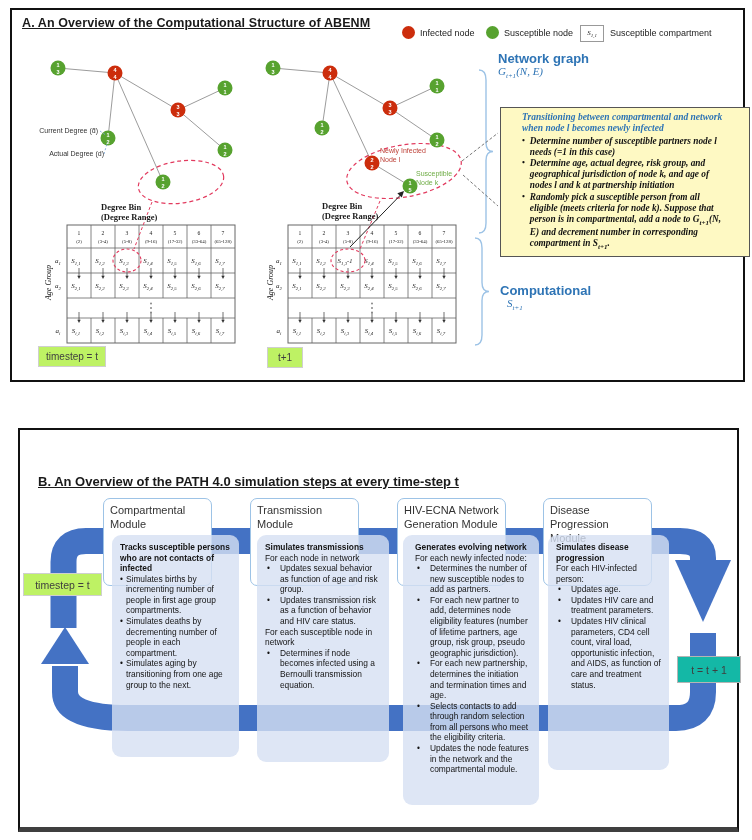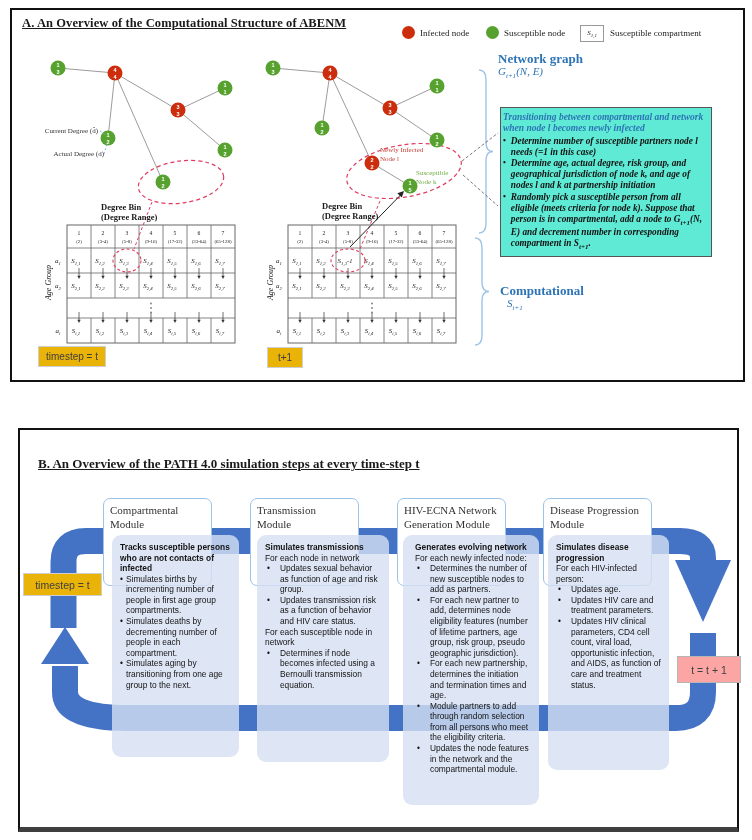--- a/index.html
+++ b/index.html
@@ -1,40 +1,40 @@
 <!DOCTYPE html>
 <html><head>
 <meta charset="utf-8">
 <style>
   html,body{margin:0;padding:0;background:#fff;}
   body{position:relative;width:752px;height:840px;overflow:hidden;
        font-family:"Liberation Sans",sans-serif;color:#1a1a1a;}
   .abs{position:absolute;}
   .panel{position:absolute;background:#fff;border:2px solid #111;z-index:0;}
   #overlay{position:absolute;left:0;top:0;z-index:1;pointer-events:none;}
-  .z2{z-index:2;font-family:Liberation Serif, serif;} .z3{z-index:3;} .z4{z-index:4;}
+  .z2{z-index:2;} .z3{z-index:3;} .z4{z-index:4;}
   .pa-title{font-size:12.5px;font-weight:bold;text-decoration:underline;letter-spacing:.1px;}
   .pb-title{font-size:13px;font-weight:bold;text-decoration:underline;}
   .leg-label{font-size:9px;color:#222;}
   .leg-dot{width:13px;height:13px;border-radius:50%;}
   .leg-box{width:22px;height:15px;border:1px solid #999;background:#fff;
            font-family:"Liberation Serif",serif;font-style:italic;font-size:7px;
            display:flex;align-items:center;justify-content:center;}
   .leg-box sub{font-size:5px;}
   .deg-label{font-size:7px;color:#333;text-align:right;}
   .bin-label{font-family:"Liberation Serif",serif;font-weight:600;font-size:8.5px;text-align:left;}
   .node-note{font-size:7px;line-height:1.3;}
   .age-label{font-family:"Liberation Serif",serif;font-style:italic;font-size:8px;
              text-align:center;transform:rotate(-90deg);}
-  .graybox{background:#eab308;border:1px solid #cfcfcf;color:#3f3f3f;font-size:10px;
+  .graybox{background:#bef264;border:1px solid #cfcfcf;color:#3f3f3f;font-size:10px;
            display:flex;align-items:center;justify-content:center;}
   .blue-head{font-size:13px;font-weight:600;color:#2e74b5;}
   .blue-math{font-family:"Liberation Serif",serif;font-style:italic;font-size:11px;color:#2e74b5;text-align:center;}
   .blue-math sub,.tb-item sub{font-size:7px;}
-  .tbox{background:#5eead4;border:1.2px solid #555;padding:4px 2px;
+  .tbox{background:#fef9c3;border:1.2px solid #555;padding:4px 21px;
         font-family:"Liberation Serif",serif;font-style:italic;}
   .tb-head{color:#2e74b5;font-weight:600;font-size:9.5px;line-height:1.2;margin-bottom:1px;}
   .tb-item{display:flex;gap:5px;font-weight:600;font-size:9.3px;line-height:1.2;color:#111;}
   .tb-dot{font-size:8px;}
   .mod-head{background:#fff;border:1.3px solid #9dc3e6;border-radius:7px;padding:5px 6px;
             font-size:11px;line-height:1.25;color:#333;}
   .mod-body{background:rgba(214,224,243,0.8);border-radius:9px;padding:7px 8px;
             font-size:8.4px;line-height:1.26;color:#141414;}
   .mb-bold{font-weight:bold;}
   .mb-b1{display:flex;gap:3px;}
@@ -350,21 +350,21 @@
         <div>Randomly pick a susceptible person from all eligible (meets criteria for node k). Suppose that person is in compartmental, add a node to <span><i>G</i><sub>t+1</sub><i>(N, E)</i></span> and decrement number in corresponding compartment in <span><i>S</i><sub>t+1</sub></span>.</div>
       </div>
     </div>
 </div>
 
 <div class="abs z2 blue-head" style="left:500px;top:283px;">Computational</div>
 <div class="abs z2 blue-math" style="left:500px;top:297px;margin-left:7px;">
   <span>S</span><sub>t+1</sub>
 </div>
 
-<div class="abs z2 pb-title" style="left:38px;top:456px;">B. An Overview of the PATH 4.0 simulation steps at every time-step t</div>
+<div class="abs z2 pb-title" style="left:38px;top:474px;">B. An Overview of the PATH 4.0 simulation steps at every time-step t</div>
 
 <div class="abs z2 mod-head" style="left:103px;top:498px;width:95px;height:76px;">Compartmental Module</div>
 <div class="abs z2 mod-head" style="left:250px;top:498px;width:95px;height:76px;">Transmission Module</div>
 <div class="abs z2 mod-head" style="left:397px;top:498px;width:95px;height:76px;">HIV-ECNA Network Generation Module</div>
 <div class="abs z2 mod-head" style="left:543px;top:498px;width:95px;height:76px;">Disease Progression Module</div>
 
 <div class="abs z3 mod-body" id="mb0" style="left:112px;top:535px;width:111px;height:208px;">
     <div class="mb-bold">Tracks susceptible persons who are not contacts of infected</div>
     <div class="mb-b1">
       <span class="blt">•</span>
@@ -406,21 +406,21 @@
     <div class="mb-b2">
       <span class="blt">•</span>
       <div>For each new partner to add, determines node eligibility features (number of lifetime partners, age group, risk group, pseudo geographic jurisdiction).</div>
     </div>
     <div class="mb-b2">
       <span class="blt">•</span>
       <div>For each new partnership, determines the initiation and termination times and age.</div>
     </div>
     <div class="mb-b2">
       <span class="blt">•</span>
-      <div>Module partners to add through random selection from all persons who meet the eligibility criteria.</div>
+      <div>Selects contacts to add through random selection from all persons who meet the eligibility criteria.</div>
     </div>
     <div class="mb-b2">
       <span class="blt">•</span>
       <div>Updates the node features in the network and the compartmental module.</div>
     </div>
   </div>
 <div class="abs z3 mod-body" id="mb3" style="left:548px;top:535px;width:105px;height:221px;">
     <div class="mb-bold">Simulates disease progression</div>
     <div>For each HIV-infected person:</div>
     <div class="mb-b2">
@@ -431,13 +431,13 @@
       <span class="blt">•</span>
       <div>Updates HIV care and treatment parameters.</div>
     </div>
     <div class="mb-b2">
       <span class="blt">•</span>
       <div>Updates HIV clinical parameters, CD4 cell count, viral load, opportunistic infection, and AIDS, as function of care and treatment status.</div>
     </div>
   </div>
 
 <div class="abs z4 graybox" style="left:23px;top:573px;width:77px;height:21px;font-size:10.5px;">timestep = t</div>
-<div class="abs z4 graybox" style="left:677px;top:656px;width:62px;height:25px;font-size:10.5px;background:#fca5a5;border-color:#b5b5b5;">t = t + 1</div>
+<div class="abs z4 graybox" style="left:677px;top:656px;width:62px;height:25px;font-size:10.5px;background:#14b8a6;border-color:#b5b5b5;">t = t + 1</div>
 
 </body></html>

